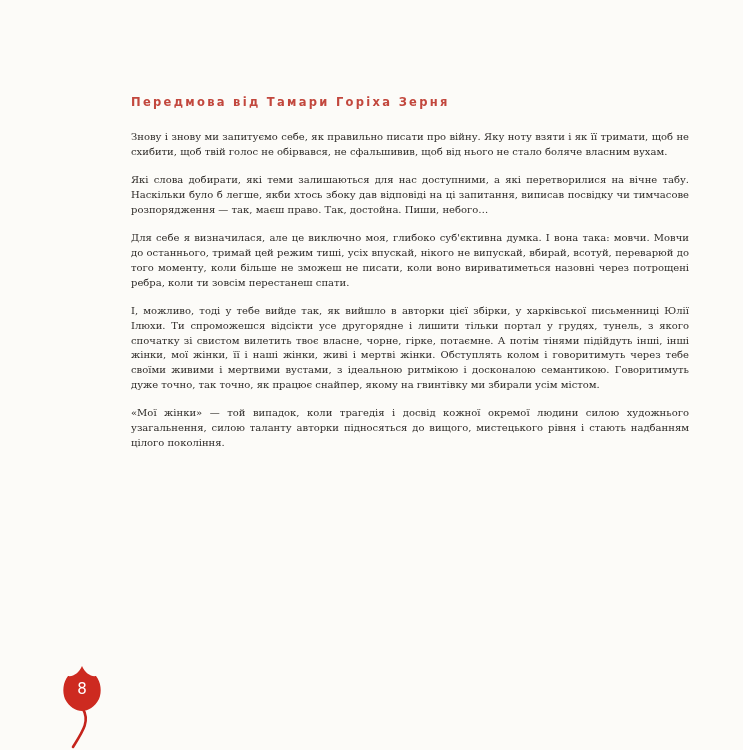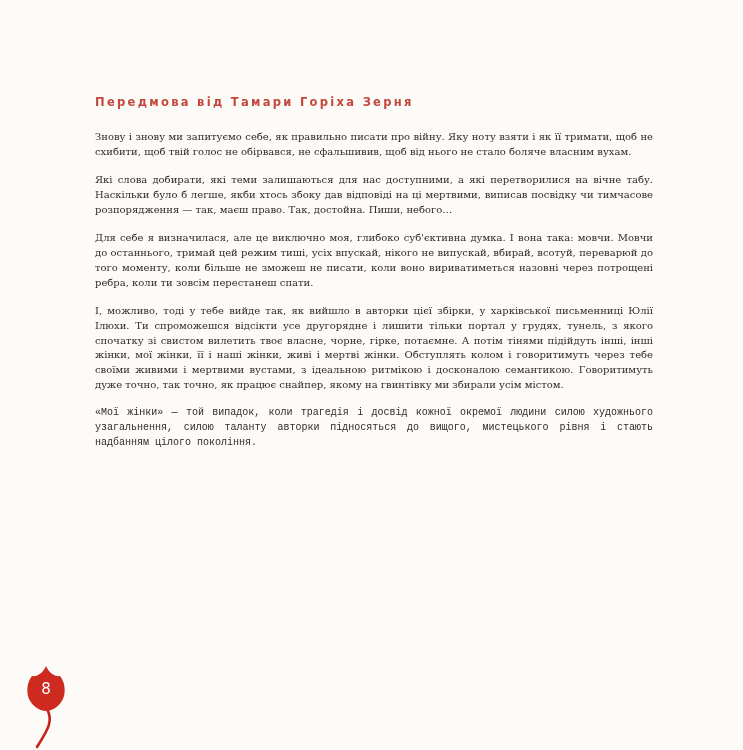--- a/index.html
+++ b/index.html
@@ -7,20 +7,21 @@
     padding: 0;
     background: #fcfbf8;
   }
   .page {
     position: relative;
     width: 687px;
     height: 750px;
     background: #fcfbf8;
     overflow: hidden;
     font-family: "DejaVu Serif", serif;
+    margin-left: 36px;
   }
   .content {
     position: absolute;
     left: 95px;
     top: 95px;
     width: 558px;
   }
   .heading {
     font-family: "DejaVu Sans", "Liberation Sans", sans-serif;
     color: #c2473d;
@@ -31,21 +32,21 @@
   }
   .para {
     color: #2e2b28;
     font-size: 10px;
     line-height: 1.47;
     text-align: justify;
     margin: 0 0 14px 0;
     hyphens: auto;
     -webkit-hyphens: auto;
   }
-  .para:last-child { margin-bottom: 0; font-family: Liberation Mono, monospace; }
+  .para:last-child { margin-bottom: 0; }
   .tulip {
     position: absolute;
     left: 23px;
     bottom: 1px;
     width: 46px;
     height: 86px;
   }
   .tulip svg { display: block; }
   .pagenum {
     position: absolute;
@@ -61,21 +62,21 @@
 </style>
 </head>
 <body>
 
 <div class="page">
 
   <div class="content">
     <h1 class="heading">Передмова від Тамари Горіха Зерня</h1>
 
     <p class="para">Знову і знову ми запитуємо себе, як правильно писати про війну. Яку ноту взяти і як її тримати, щоб не схибити, щоб твій голос не обірвався, не сфальшивив, щоб від нього не стало боляче власним вухам.</p>
-    <p class="para">Які слова добирати, які теми залишаються для нас доступними, а які перетворилися на вічне табу. Наскільки було б легше, якби хтось збоку дав відповіді на ці мертвими, виписав посвідку чи тимчасове розпорядження — так, маєш право. Так, достойна. Пиши, небого…</p>
+    <p class="para">Які слова добирати, які теми залишаються для нас доступними, а які перетворилися на вічне табу. Наскільки було б легше, якби хтось збоку дав відповіді на ці запитання, виписав посвідку чи тимчасове розпорядження — так, маєш право. Так, достойна. Пиши, небого…</p>
     <p class="para">Для себе я визначилася, але це виключно моя, глибоко суб'єктивна думка. І вона така: мовчи. Мовчи до останнього, тримай цей режим тиші, усіх впускай, нікого не випускай, вбирай, всотуй, переварюй до того моменту, коли більше не зможеш не писати, коли воно вириватиметься назовні через потрощені ребра, коли ти зовсім перестанеш спати.</p>
     <p class="para">І, можливо, тоді у тебе вийде так, як вийшло в авторки цієї збірки, у харківської письменниці Юлії Ілюхи. Ти спроможешся відсікти усе другорядне і лишити тільки портал у грудях, тунель, з якого спочатку зі свистом вилетить твоє власне, чорне, гірке, потаємне. А потім тінями підійдуть інші, інші жінки, мої жінки, її і наші жінки, живі і мертві жінки. Обступлять колом і говоритимуть через тебе своїми живими і мертвими вустами, з ідеальною ритмікою і досконалою семантикою. Говоритимуть дуже точно, так точно, як працює снайпер, якому на гвинтівку ми збирали усім містом.</p>
     <p class="para">«Мої жінки» — той випадок, коли трагедія і досвід кожної окремої людини силою художнього узагальнення, силою таланту авторки підносяться до вищого, мистецького рівня і стають надбанням цілого покоління.</p>
   </div>
 
   <div class="tulip">
     <svg width="46" height="86" viewBox="0 0 46 86" aria-hidden="true">
       <path d="M24,46 C31,58 24,68 14,84" stroke="#c5231b" stroke-width="2.6" fill="none" stroke-linecap="round"></path>
       <path d="M23,3
                C20,10 14,14 9,13

